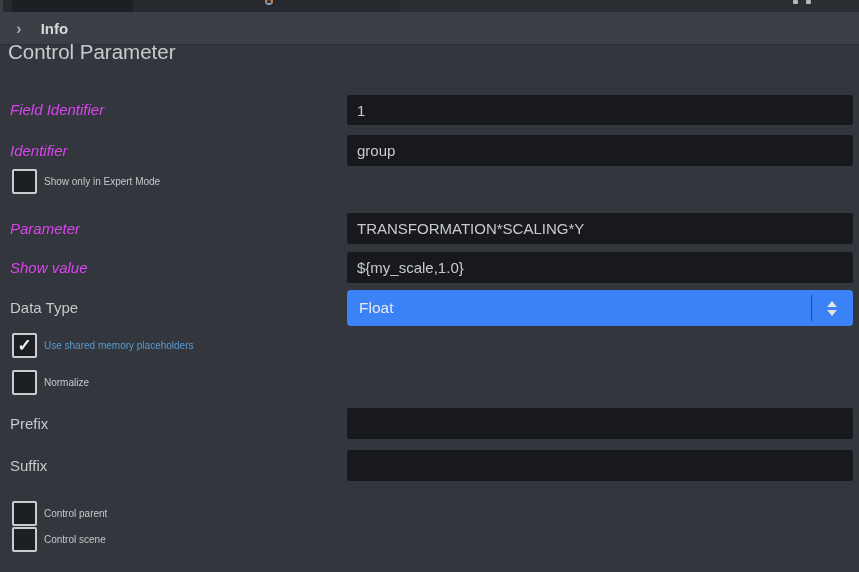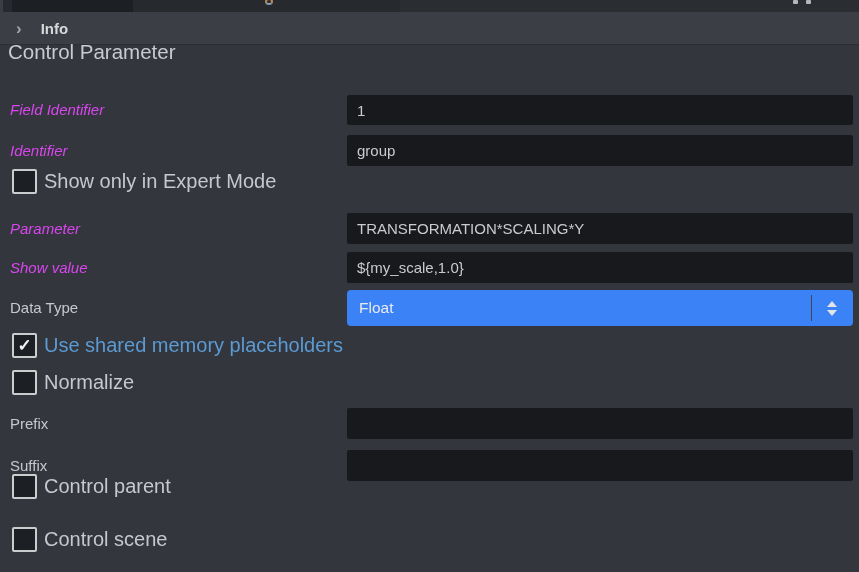--- a/index.html
+++ b/index.html
@@ -60,21 +60,21 @@
   .tri-down { width: 0; height: 0; border-left: 5px solid transparent; border-right: 5px solid transparent; border-top: 6px solid #e3e4e6; }
 
   
   .cbrow { position: absolute; left: 0; width: 859px; height: 25px; cursor: default; }
   .cbox {
     position: absolute; left: 12px; top: 0; width: 21px; height: 21px;
     background: #1c1f24; border: 2px solid #caccce; border-radius: 2px;
     display: flex; align-items: center; justify-content: center;
   }
   .cbox .check { color: #f2f3f4; font-size: 17px; font-weight: bold; line-height: 1; margin-top: -1px; }
-  .cblabel { position: absolute; left: 44px; top: 0; line-height: 25px; font-size: 20px; color: #c6c8cb; }
+  .cblabel { position: absolute; left: 44px; top: 0; line-height: 25px; font-size: 10px; color: #c6c8cb; }
   .cblabel.accent { color: #5b9ad2; }
 </style>
 </head>
 <body>
 
 <div class="screen">
 
   <div class="tabbar">
     <div class="tab-right-seg"></div>
     <div class="tabbar-edge"></div>
@@ -143,21 +143,21 @@
   <div class="row" style="top:408px;">
     <span class="lbl" style="line-height:31px;">Prefix</span>
     <input class="tinput" style="top: 0px;" value="">
   </div>
 
   <div class="row" style="top:450px;">
     <span class="lbl" style="line-height:31px;">Suffix</span>
     <input class="tinput" style="top: 0px;" value="">
   </div>
 
-  <div class="cbrow" style="top:474px;">
+  <div class="cbrow" style="top:501px;">
     <span class="cbox"></span>
     <span class="cblabel">Control parent</span>
   </div>
 
   <div class="cbrow" style="top:527px;">
     <span class="cbox"></span>
     <span class="cblabel">Control scene</span>
   </div>
 
 </div>

